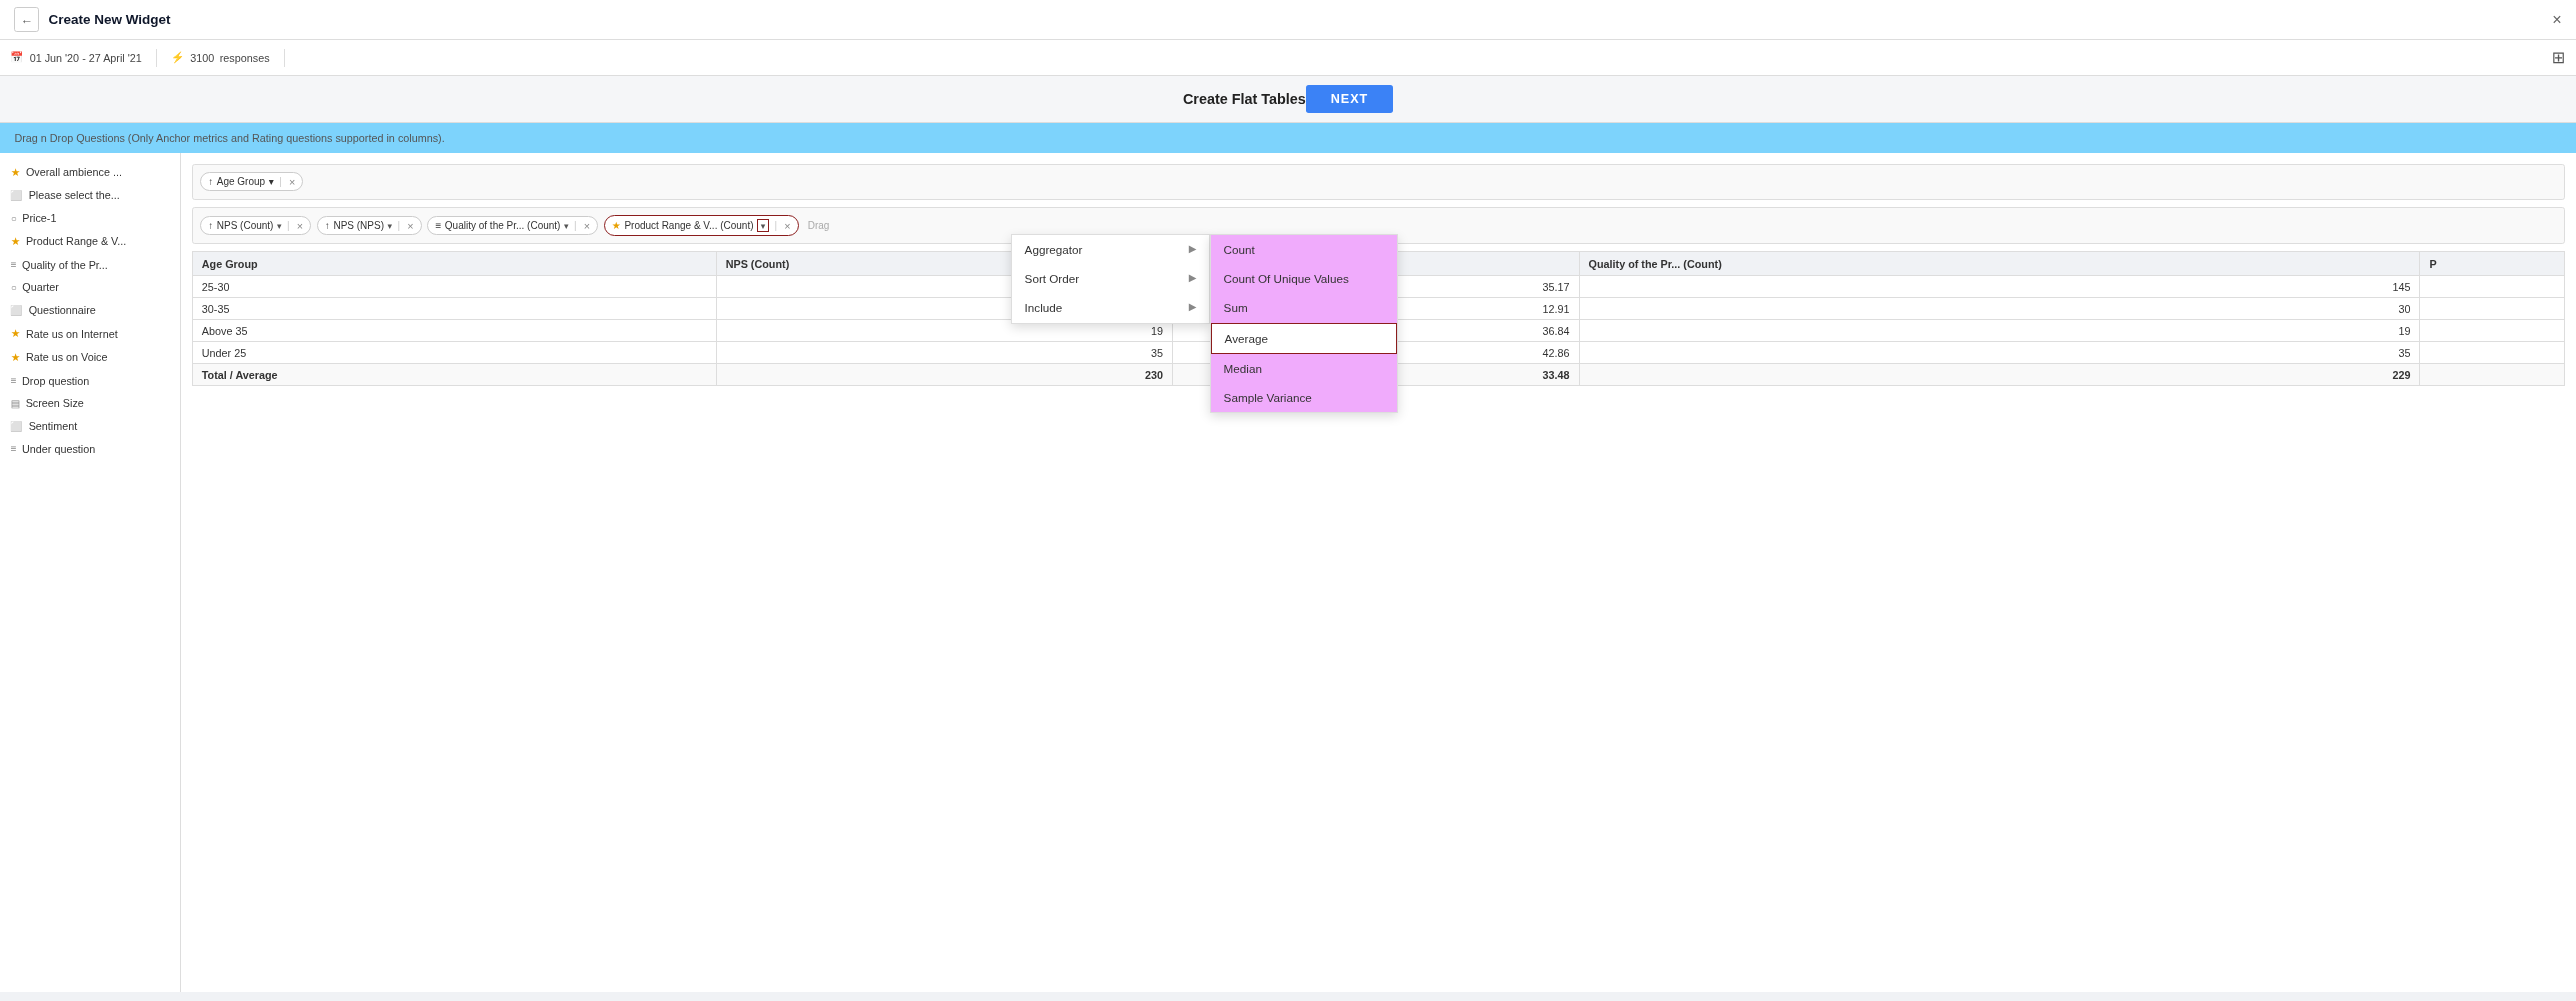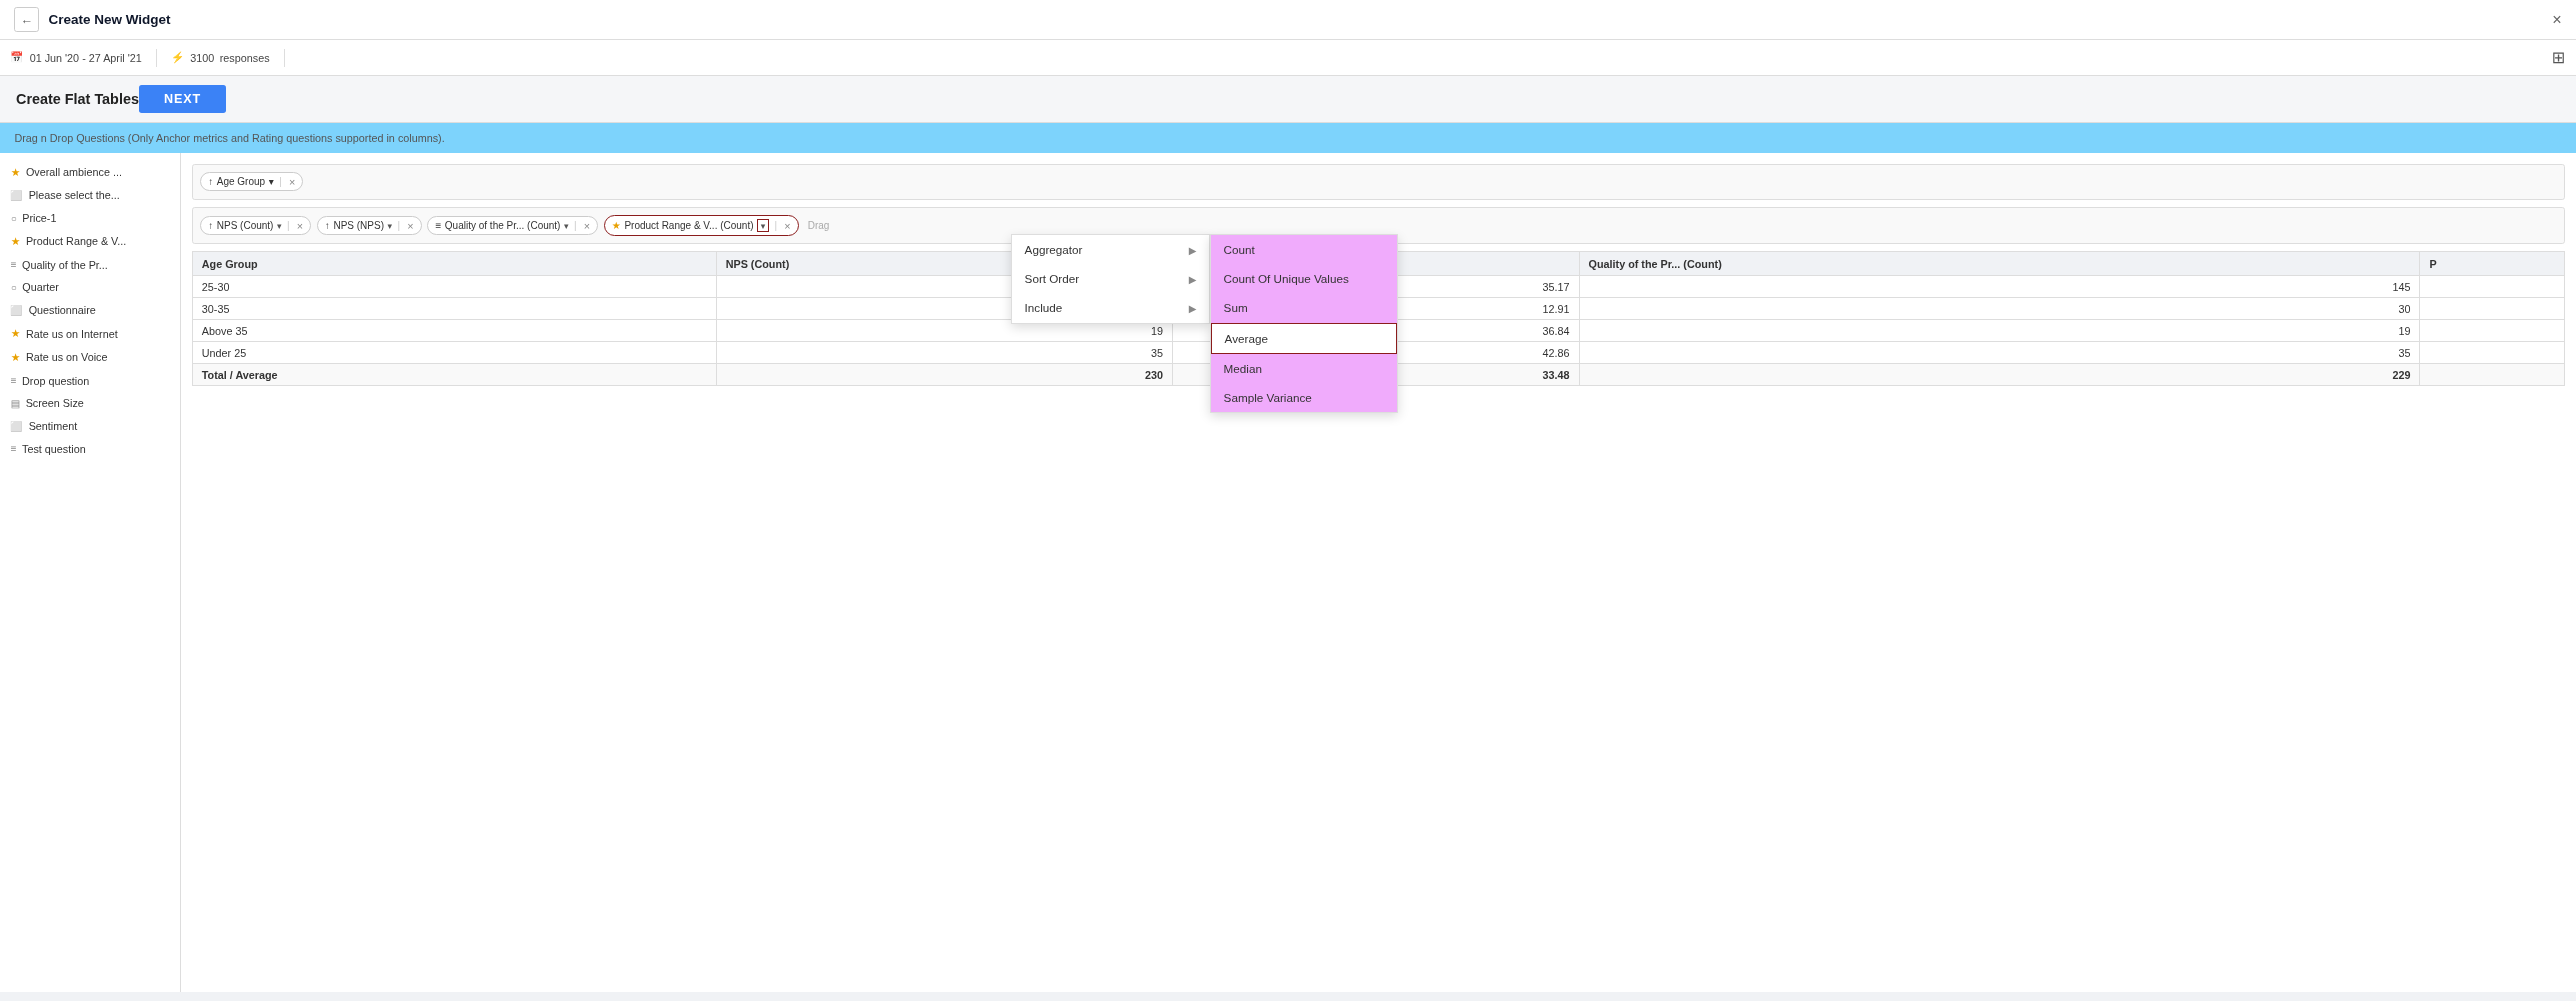--- a/index.html
+++ b/index.html
@@ -28,22 +28,22 @@
       border-bottom: 0.9px solid #ddd; height: 36px; padding: 0 10.8px; gap: 14.4px;
     }
     .filter-item { display: flex; align-items: center; gap: 5.4px; font-size: 10.8px; color: #444; }
     .filter-sep { width: 0.9px; height: 18px; background: #ddd; }
     .filter-right { margin-left: auto; display: flex; align-items: center; }
     .stack-icon { font-size: 16.2px; color: #555; cursor: pointer; }
 
     
     .page-header {
       background: #f5f6f8; border-bottom: 0.9px solid #ddd;
-      display: flex; align-items: center; justify-content: flex-start;
-      padding: 9px 16px; height: 47px;
+      display: flex; align-items: center; justify-content: center;
+      padding: 9px 24px; height: 47px;
     }
     .page-title { font-size: 14.4px; font-weight: 600; color: #222; }
     .next-btn {
       background: #3b82f6; color: #fff; border: none; padding: 7.2px 25px;
       font-size: 12.6px; font-weight: 700; border-radius: 2.7px; cursor: pointer;
       letter-spacing: 0.9px;
     }
 
     
     .instruction { padding: 9px 14.4px; font-size: 10.8px; color: #555; background: #7dd3fc; }
@@ -108,21 +108,21 @@
     .data-table tr.total-row td { font-weight: 700; background: #f9f9f9; }
     .data-table td.num { text-align: right; }
 
     
     .context-menu {
       position: absolute; top: 81px; left: 830px; z-index: 100;
       background: #fff; border: 0.9px solid #ddd; box-shadow: 0 3.6px 10.8px rgba(0,0,0,0.15);
       width: 199px;
     }
     .ctx-item {
-      display: flex; align-items: flex-end; justify-content: space-between;
+      display: flex; align-items: flex-start; justify-content: space-between;
       padding: 8.1px 12.6px; font-size: 11.7px; cursor: pointer; color: #333;
     }
     .ctx-item .arrow { font-size: 10px; color: #888; }
 
     .sub-menu {
       position: absolute; top: 81px; left: 1029px; z-index: 101;
       background: #f0abfc; border: 0.9px solid #ddd; box-shadow: 0 3.6px 10.8px rgba(0,0,0,0.15);
       width: 188px;
     }
     .sub-item {
@@ -218,21 +218,21 @@
     <div class="left-item">
       <span class="item-icon">▤</span>
       <span>Screen Size</span>
     </div>
     <div class="left-item">
       <span class="item-icon">⬜</span>
       <span>Sentiment</span>
     </div>
     <div class="left-item">
       <span class="item-icon">≡</span>
-      <span>Test question</span>
+      <span>Under question</span>
     </div>
   </div>
 
   <div class="right-panel">
 
     <div class="row-area">
       <div class="row-chip">
         <span>↑</span>
         <span>Age Group</span>
         <span>▾</span>

